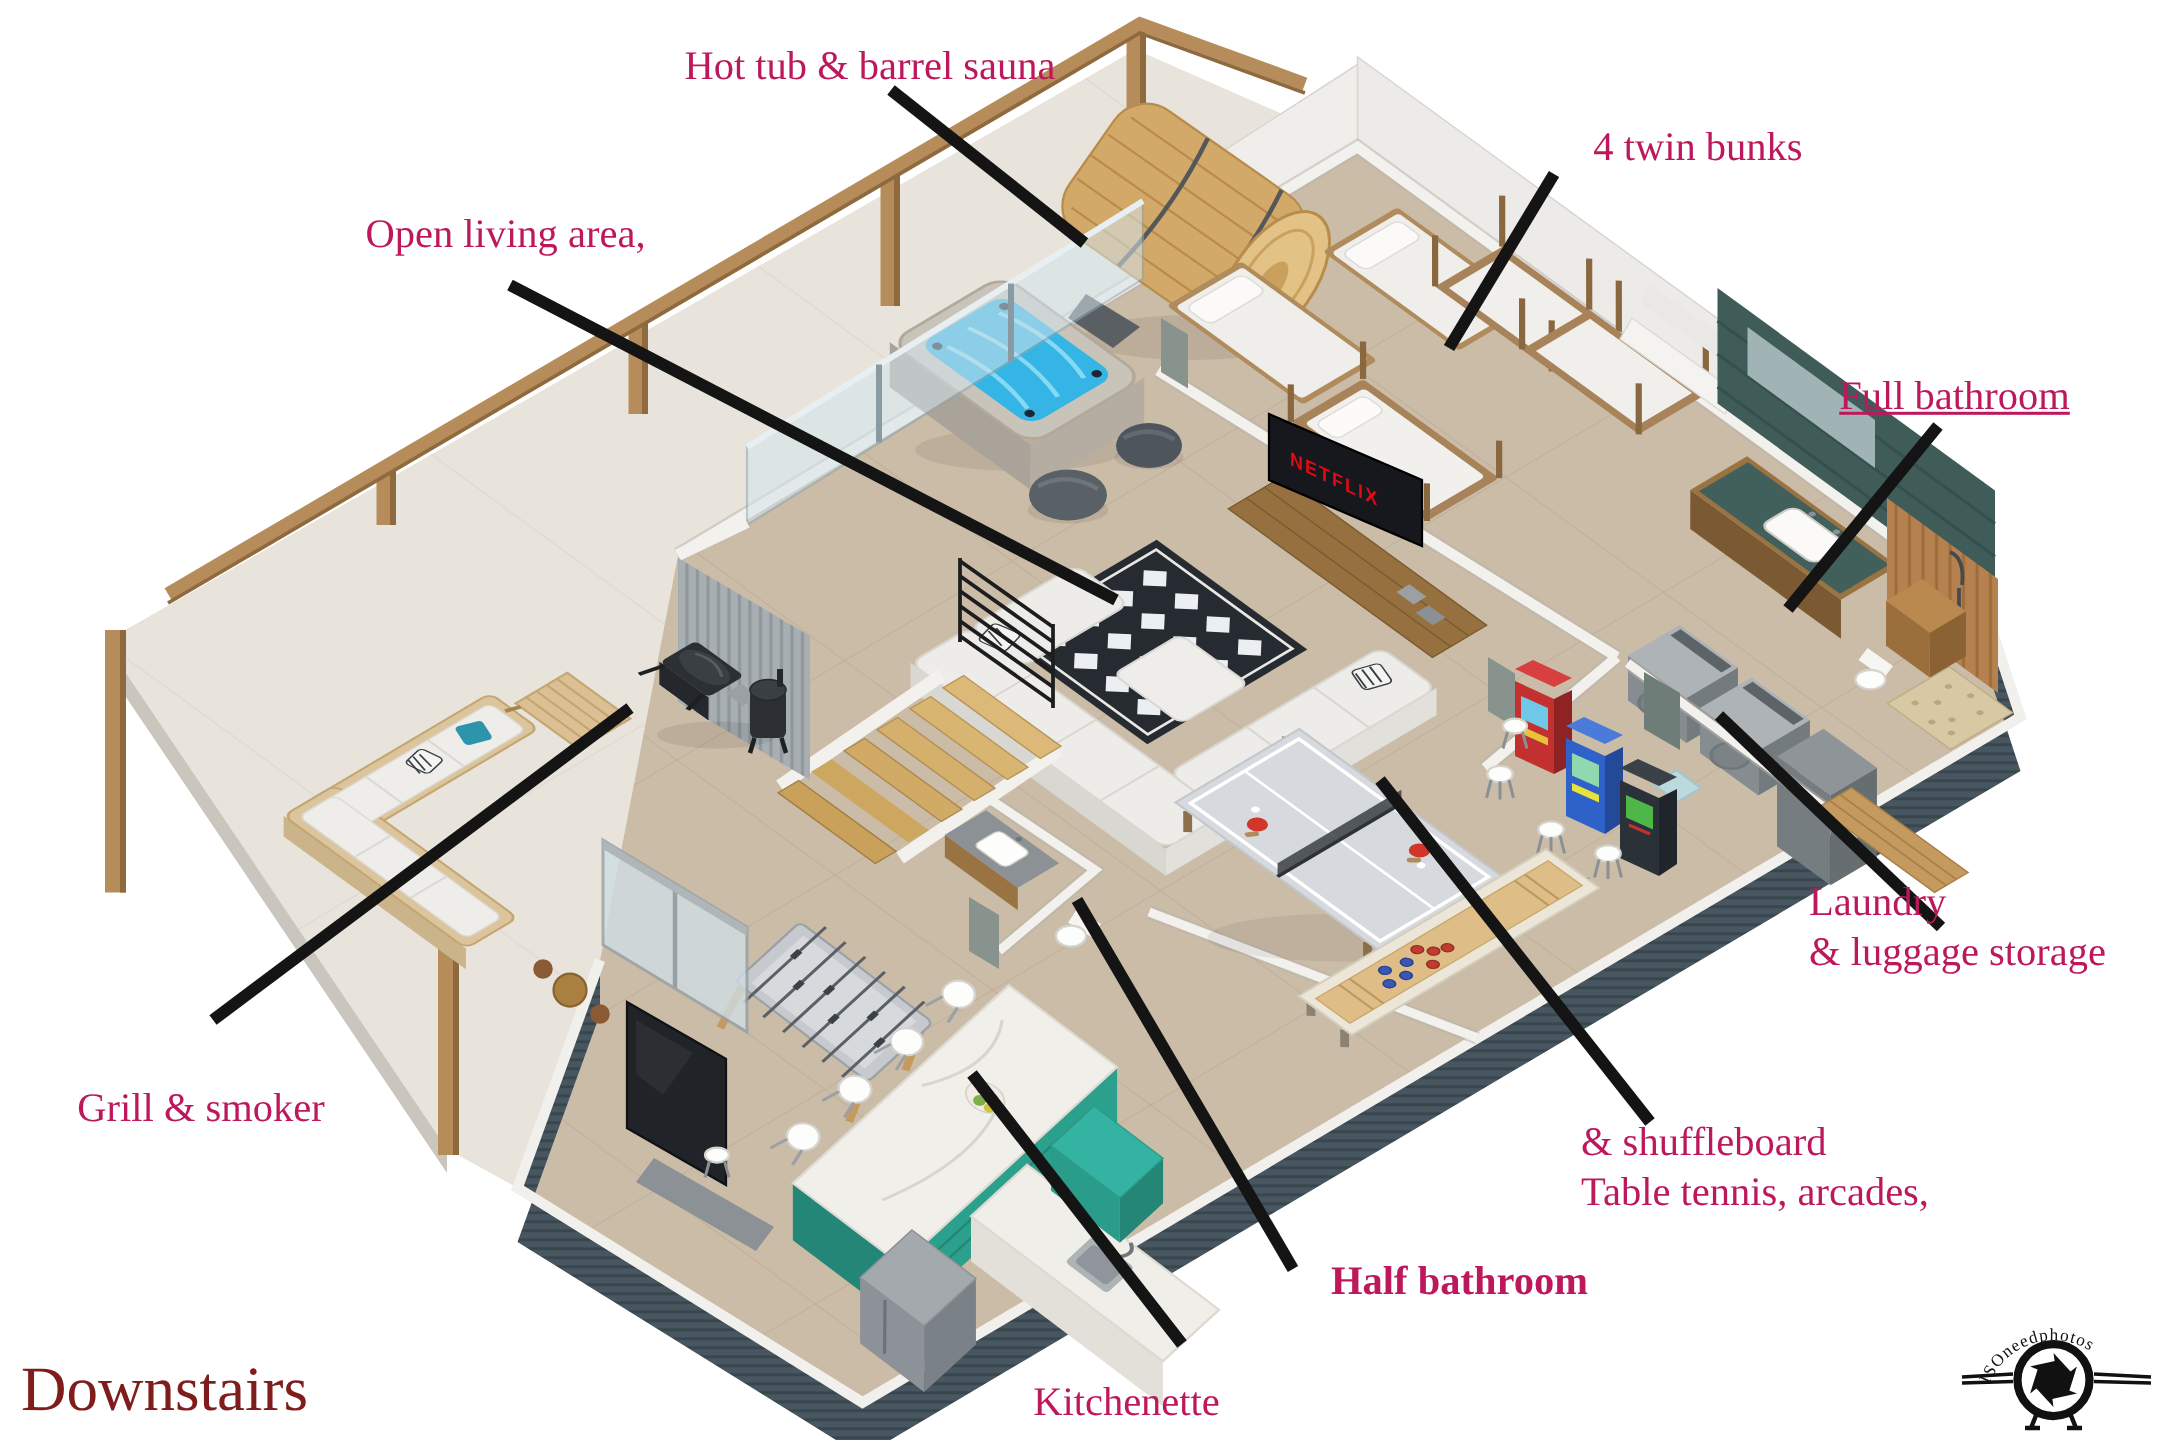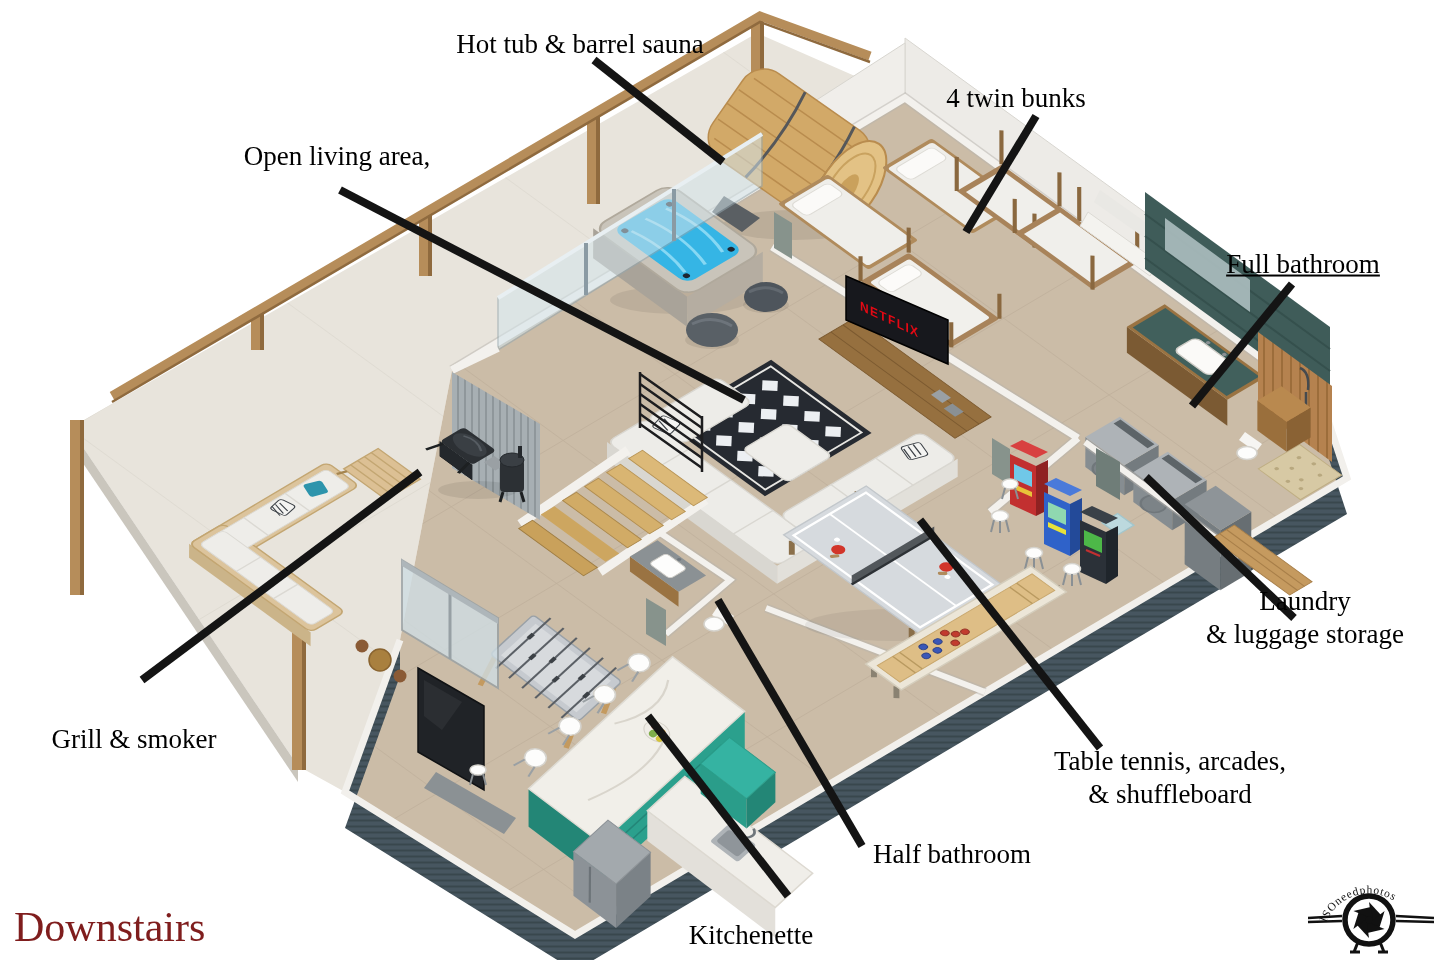--- a/index.html
+++ b/index.html
@@ -1,20 +1,20 @@
 <!DOCTYPE html>
 <html><head>
 <meta charset="utf-8">
 <style>
   html,body{margin:0;padding:0;background:#fff;}
   #stage{position:relative;width:1440px;height:960px;background:#fff;overflow:hidden;
          font-family:"Liberation Serif",serif;}
   #plan{position:absolute;left:0;top:0;}
   .lbl{position:absolute;transform:translate(-50%,-50%);font:27px/1.22 "Liberation Serif",serif;
-       color:#000000;text-align:center;white-space:nowrap;}
+       color:#be185d;white-space:nowrap;}
   .lbl span{display:block;}
   #title{position:absolute;left:14px;top:906px;font:42px/1 "Liberation Serif",serif;color:#7f1d1d;}
 </style>
 </head>
 <body>
 
 <div id="stage">
 
 <svg id="plan" width="1440" height="960" viewBox="0 0 1440 960">
 <defs>
@@ -580,41 +580,41 @@
     </g>
     <path d="M-4,46 L30,44 M-4,50 L30,49 M84,44 L122,46 M84,49 L122,50" stroke="#111" stroke-width="2.5"></path>
     <path d="M46,70 L42,80 M68,70 L72,80 M38,80 H48 M66,80 H76" stroke="#111" stroke-width="3"></path>
   </g>
 </g>
 </svg>
 
 <div class="lbl" style="left:580px;top:44px;">
       <span>Hot tub &amp; barrel sauna</span>
     </div>
-<div class="lbl" style="left:1016px;top:98px;">
+<div class="lbl" style="left:1132px;top:98px;">
       <span>4 twin bunks</span>
     </div>
 <div class="lbl" style="left:337px;top:156px;">
       <span>Open living area,</span>
     </div>
 <div class="lbl" style="left:1303px;top:264px;text-decoration:underline;">
       <span>Full bathroom</span>
     </div>
 <div class="lbl" style="left:134px;top:739px;">
       <span>Grill &amp; smoker</span>
     </div>
 <div class="lbl" style="left:1305px;top:618px;">
       <span>Laundry</span>
       <span>&amp; luggage storage</span>
     </div>
 <div class="lbl" style="left:1170px;top:778px;">
+      <span>&amp; shuffleboard</span>
       <span>Table tennis, arcades,</span>
-      <span>&amp; shuffleboard</span>
-    </div>
-<div class="lbl" style="left:952px;top:854px;">
+    </div>
+<div class="lbl" style="left:973px;top:854px;font-weight:bold;">
       <span>Half bathroom</span>
     </div>
 <div class="lbl" style="left:751px;top:908px;margin-top:27px;">
       <span>Kitchenette</span>
     </div>
 
 <div id="title">Downstairs</div>
 
 </div>
 

